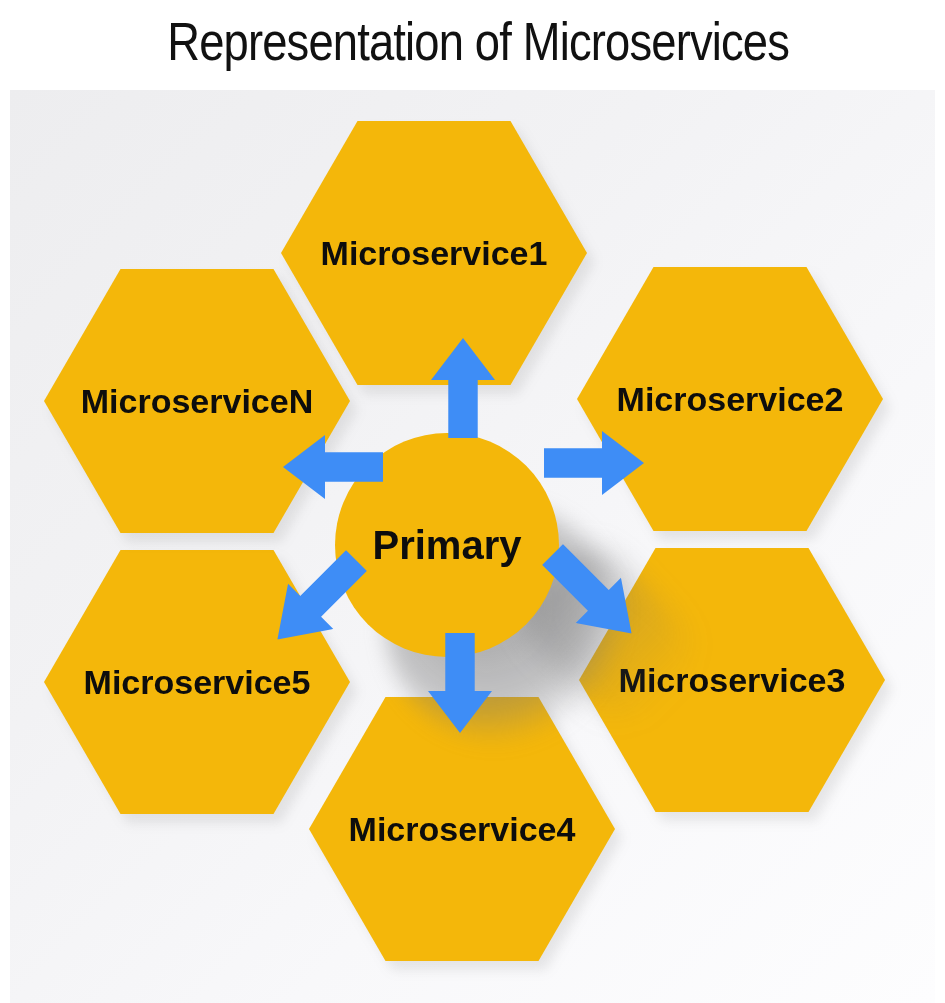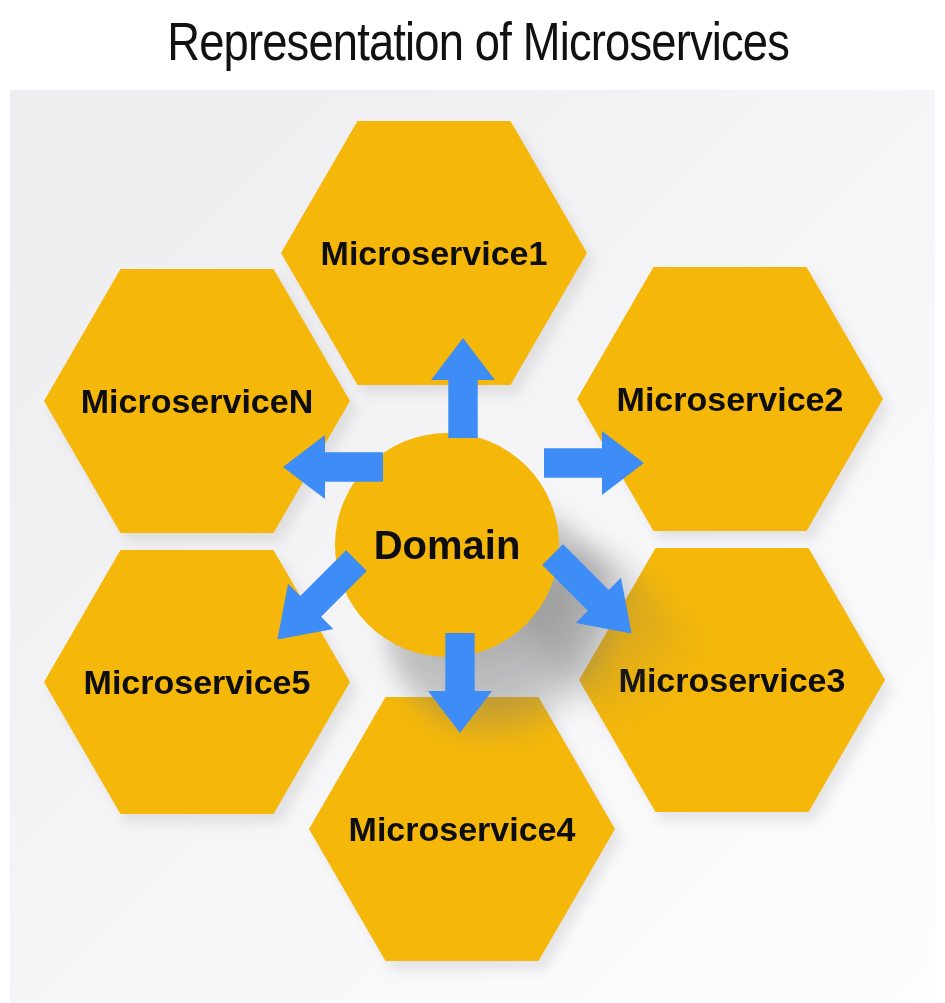--- a/index.html
+++ b/index.html
@@ -179,21 +179,21 @@
   <div class="hex hex-n">
     <div class="hex-shape"></div>
     <div class="line">Microservice</div>
     <div class="line">N</div>
   </div>
 
   <div class="center-shadow"></div>
   <div class="center-shadow-smear"></div>
 
   <div class="center-circle">
-    <div class="line">Domain</div>
+    <div class="line">Primary</div>
   </div>
 
   <div class="arrow arrow-up"></div>
   <div class="arrow arrow-right"></div>
   <div class="arrow diag arrow-down-right"></div>
   <div class="arrow arrow-down"></div>
   <div class="arrow diag arrow-down-left"></div>
   <div class="arrow arrow-left"></div>
 
 </div>

